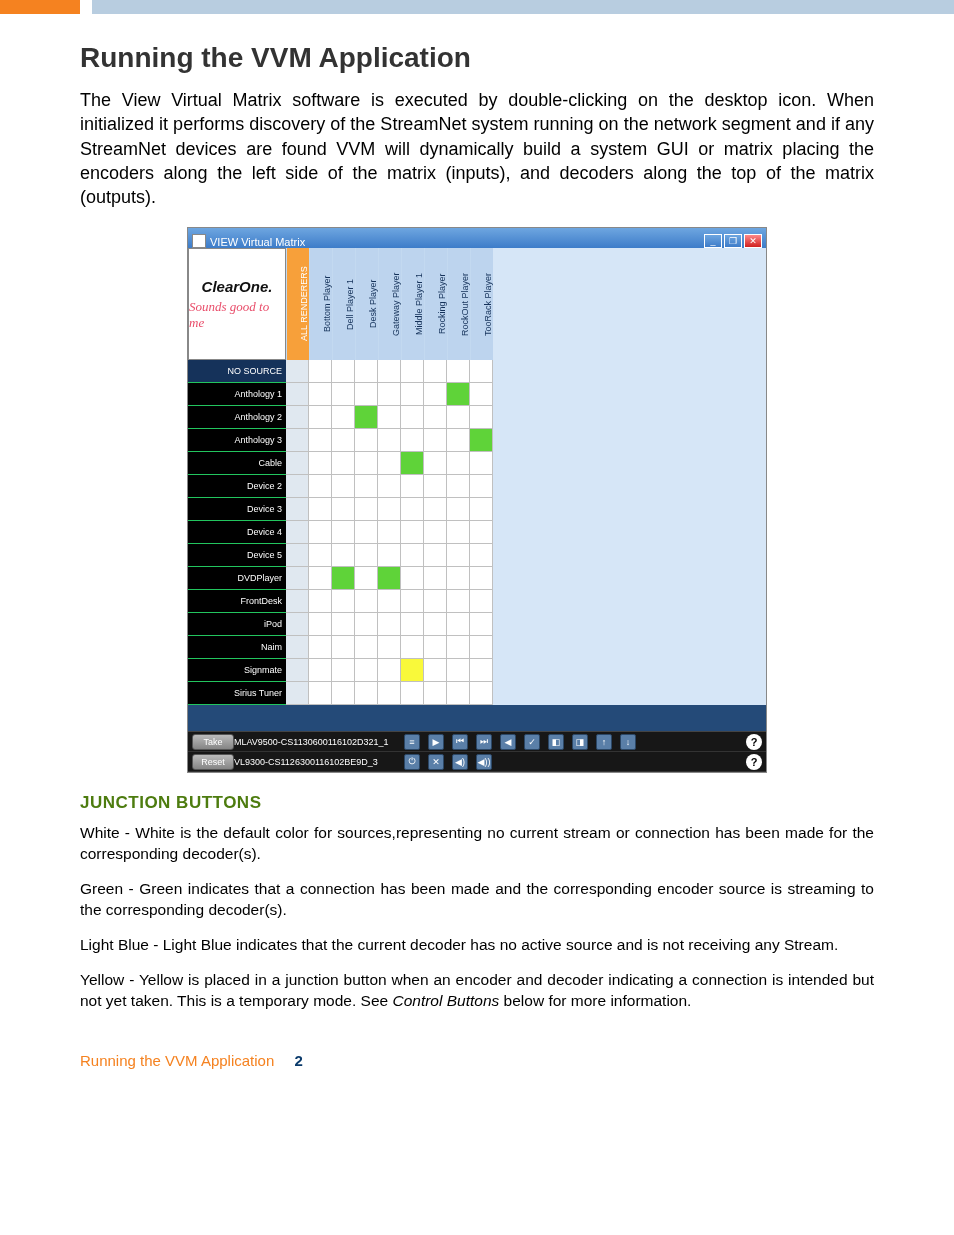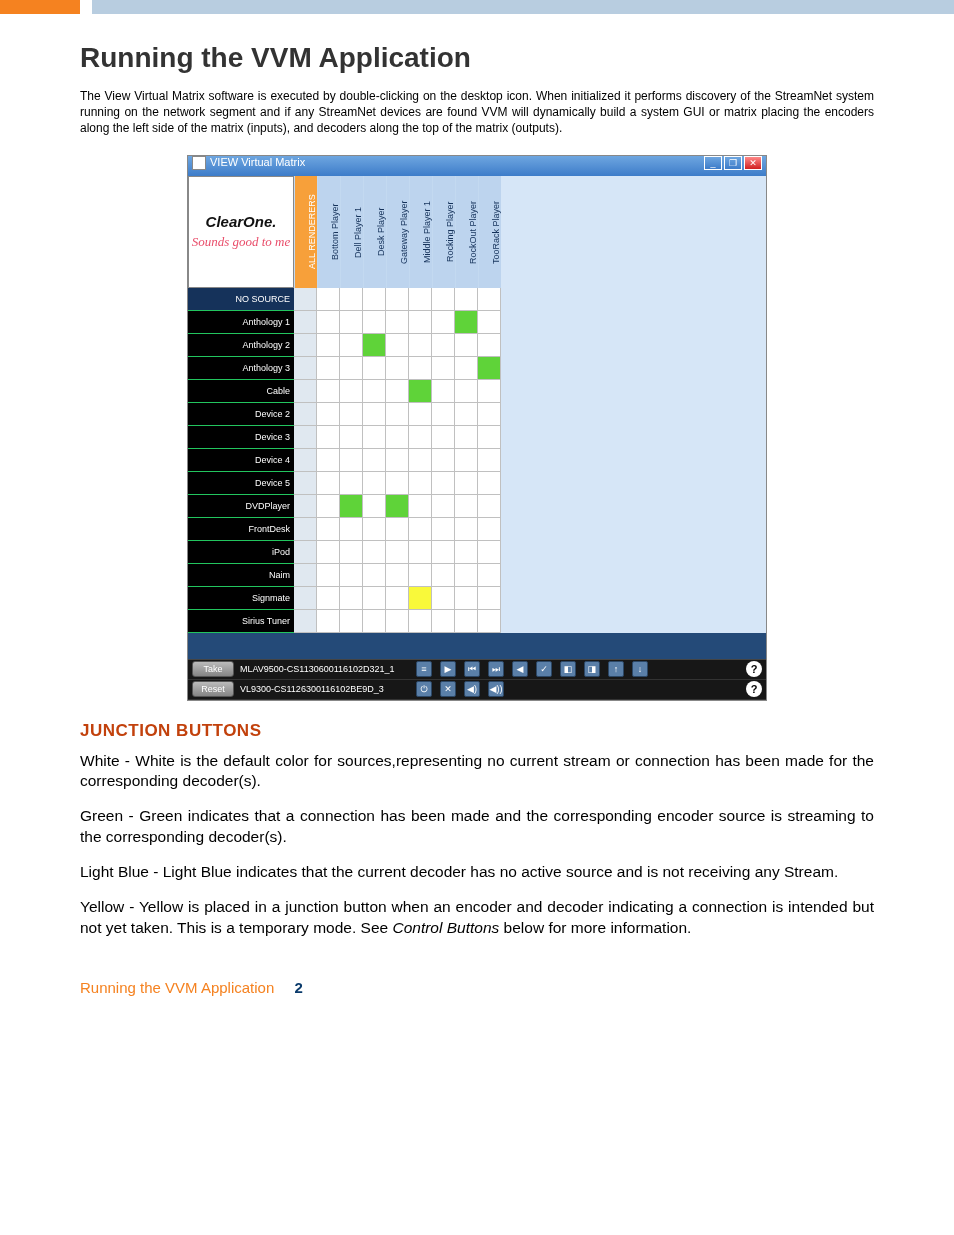--- a/index.html
+++ b/index.html
@@ -14,54 +14,54 @@
   .top-bar-orange { width: 80px; background: #f58220; }
   .top-bar-gap { width: 12px; }
   .top-bar-blue { flex: 1; background: #b8cde0; }
   h1 {
     font-size: 28px;
     font-weight: bold;
     color: #333;
     margin-bottom: 14px;
   }
   .intro {
-    font-size: 12px;
+    font-size: 18px;
     line-height: 1.35;
     text-align: justify;
     margin-bottom: 18px;
   }
   
   .shot {
     width: 580px;
     margin: 0 auto 20px auto;
     border: 1px solid #888;
     background: #d6e6f7;
     font-family: Tahoma, Arial, sans-serif;
     font-size: 9px;
   }
   .titlebar {
     height: 20px;
     background: linear-gradient(#6ea6e0,#3d7cc9);
     display: flex;
-    align-items: flex-start;
+    align-items: flex-end;
     color: #fff;
     padding: 0 4px;
   }
   .titlebar-icon {
     width: 14px; height: 14px; background:#fff; border:1px solid #888; margin-right:4px;
   }
   .titlebar-text { flex:1; font-size:11px; }
   .win-btns { display:flex; gap:2px; }
   .win-btn {
     width:18px; height:14px; background:linear-gradient(#6ea6e0,#3d7cc9);
     border:1px solid #fff; color:#fff; font-size:9px; line-height:12px; text-align:center;
   }
   .win-close { background: linear-gradient(#f88,#d02020); }
   .matrix-wrap { display:flex; background:#244a78; }
-  .left-col { width:106px; }
+  .left-col { width:98px; }
   .logo-cell {
     height:112px; background:#fff; border:1px solid #888;
     display:flex; flex-direction:column; align-items:center; justify-content:center;
   }
   .logo-cell .brand { font-weight:bold; font-style:italic; font-size:15px; color:#111; }
   .logo-cell .tag { color:#e94d6a; font-size:13px; font-style:italic; margin-top:4px; font-family: cursive;}
   .row-head {
     height:23px; background:#000; color:#fff; font-size:9px;
     display:flex; align-items:center; justify-content:flex-end; padding-right:4px;
     border-bottom:1px solid #22c55e;
@@ -81,38 +81,38 @@
   .cell {
     width:23px; height:23px; background:#fff; border-right:1px solid #c0c0c0; border-bottom:1px solid #c0c0c0;
   }
   .cell.all { background:#e0e8f0; }
   .cell.green { background:#5fd339; }
   .cell.yellow { background:#f9f93a; }
   .grid-fill { flex:1; background:#d6e6f7; }
   .below-rows { height:26px; background:#244a78; }
   
   .ctrl-rows { background:#171717; border-top:1px solid #444; }
-  .ctrl-row { display:flex; align-items:center; height:20px; padding:0 4px; gap:6px; border-bottom:1px solid #333;}
+  .ctrl-row { display:flex; align-items:center; height:20px; padding:0 4px; border-bottom:1px solid #333;}
   .ctrl-btn-pill {
     background:linear-gradient(#bbb,#858585); color:#fff; font-size:9px; border:1px solid #555;
     border-radius:3px; width:42px; height:16px; display:flex; align-items:center; justify-content:center;
   }
   .ctrl-text { color:#fff; font-size:9px; flex:0 0 auto; min-width:170px; }
   .ctrl-icons { display:flex; gap:8px; }
   .cicon {
     width:16px; height:16px; background:#5a7fa8; border:1px solid #2b4766; border-radius:2px;
     color:#fff; font-size:9px; display:flex; align-items:center; justify-content:center;
   }
   .help-icon {
     width:16px; height:16px; border-radius:50%; background:#fff; color:#000; font-weight:bold;
     font-size:11px; display:flex; align-items:center; justify-content:center; margin-left:auto;
   }
   
   h2.sub {
-    color:#c2410c; font-size:17px; font-weight:bold; letter-spacing:0.5px;
+    color:#4d7c0f; font-size:17px; font-weight:bold; letter-spacing:0.5px;
     margin: 6px 0 10px 0;
   }
   .para {
     font-size:15.5px; line-height:1.35; text-align:justify; margin-bottom:14px;
   }
   .para .lead { font-weight:normal; }
   .para .ital { font-style:italic; }
   .footer {
     text-align:left; font-size:15px; margin-top:40px;
   }

